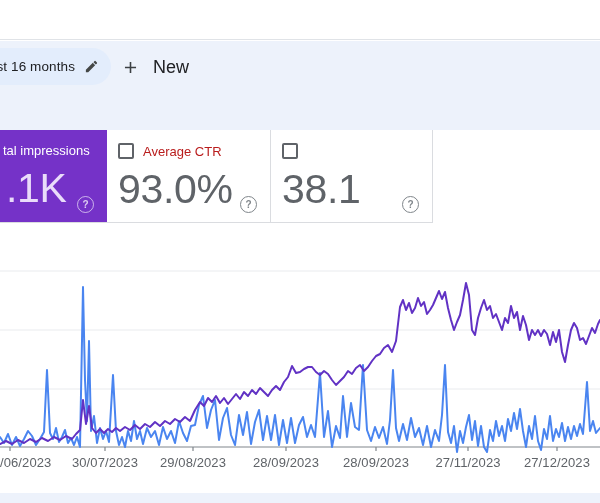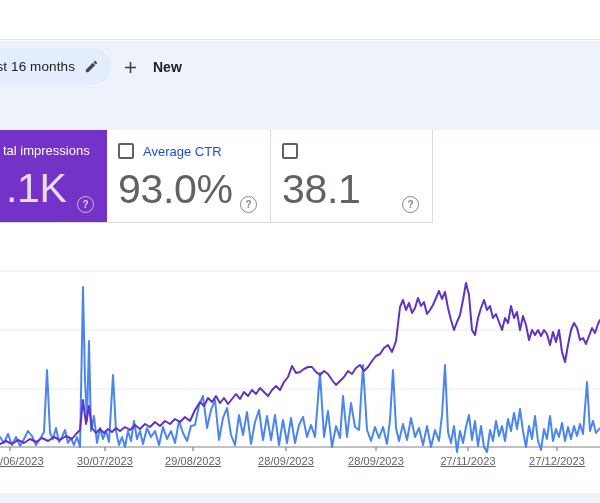--- a/index.html
+++ b/index.html
@@ -23,58 +23,58 @@
     display:flex;align-items:center;justify-content:flex-end;
     padding-right:12px;box-sizing:border-box;cursor:pointer;
   }
   .date-chip-label{font-size:13.5px;color:#202124;letter-spacing:.1px;white-space:nowrap;}
   .edit-icon{width:15px;height:15px;margin-left:9px;flex:0 0 auto;}
   .new-button{
     position:absolute;left:121px;top:11px;height:30px;
     display:flex;align-items:center;cursor:pointer;background:transparent;border:none;padding:0;
   }
   .plus-icon{width:19px;height:19px;}
-  .new-label{font-size:14px;color:#202124;margin-left:13px;font-weight:bold;}
+  .new-label{font-size:18px;color:#202124;margin-left:13px;}
   .main-card{
     position:absolute;left:0;top:130px;width:600px;height:363px;background:#fff;
   }
   .metrics-row{
     position:absolute;left:0;top:0;width:600px;height:93px;
   }
   .metrics-row .row-border{
     position:absolute;left:0;top:92px;width:433px;height:1px;background:#dadce0;
   }
   .metric-tile{
     position:absolute;top:0;height:92px;box-sizing:border-box;cursor:pointer;
   }
   .tile-impressions{left:0;width:107px;background:var(--impressions-card);padding:13px 0 0 3px;}
   .tile-ctr{left:109px;width:162px;background:#fff;border-right:1px solid #dadce0;padding:13px 0 0 9px;}
   .tile-position{left:271px;width:162px;background:#fff;border-right:1px solid #dadce0;padding:13px 0 0 11px;}
   .tile-label-row{display:flex;align-items:center;}
   .checkbox{
     width:12px;height:12px;border:2px solid #5f6368;border-radius:2px;
     background:transparent;flex:0 0 auto;margin-right:9px;cursor:pointer;
   }
-  .tile-label{font-size:13px;color:#1d4ed8;white-space:nowrap;}
+  .tile-label{font-size:13px;color:#b91c1c;white-space:nowrap;}
   .tile-impressions .tile-label{color:#ffffff;}
   .tile-value{font-size:41px;font-weight:400;color:#5f6368;margin-top:7px;letter-spacing:-.3px;}
   .tile-impressions .tile-value{color:var(--impressions-value-text);margin-left:3px;}
   .help-icon{
     position:absolute;right:13px;bottom:9px;width:15px;height:15px;border-radius:50%;
     border:1.4px solid #80868b;color:#80868b;font-size:10px;font-weight:700;
     display:flex;align-items:center;justify-content:center;cursor:pointer;box-sizing:content-box;
   }
   .tile-impressions .help-icon{border-color:rgba(255,255,255,.62);color:rgba(255,255,255,.75);}
   .chart-area{
     position:absolute;left:0;top:93px;width:600px;height:270px;
   }
   #chart-svg{position:absolute;left:0;top:0;}
   .x-labels{position:absolute;left:0;top:232px;width:600px;height:16px;}
   .x-axis-label{
-    position:absolute;top:0;font-size:11px;color:#5f6368;white-space:nowrap;letter-spacing:.1px;text-decoration:underline;
+    position:absolute;top:0;font-size:13px;color:#5f6368;white-space:nowrap;letter-spacing:.1px;
   }
   .bottom-strip{
     position:absolute;left:0;top:493px;width:600px;height:10px;background:var(--page-background);
   }
 </style>
 </head>
 <body>
 
 <div class="top-strip"></div>
 

